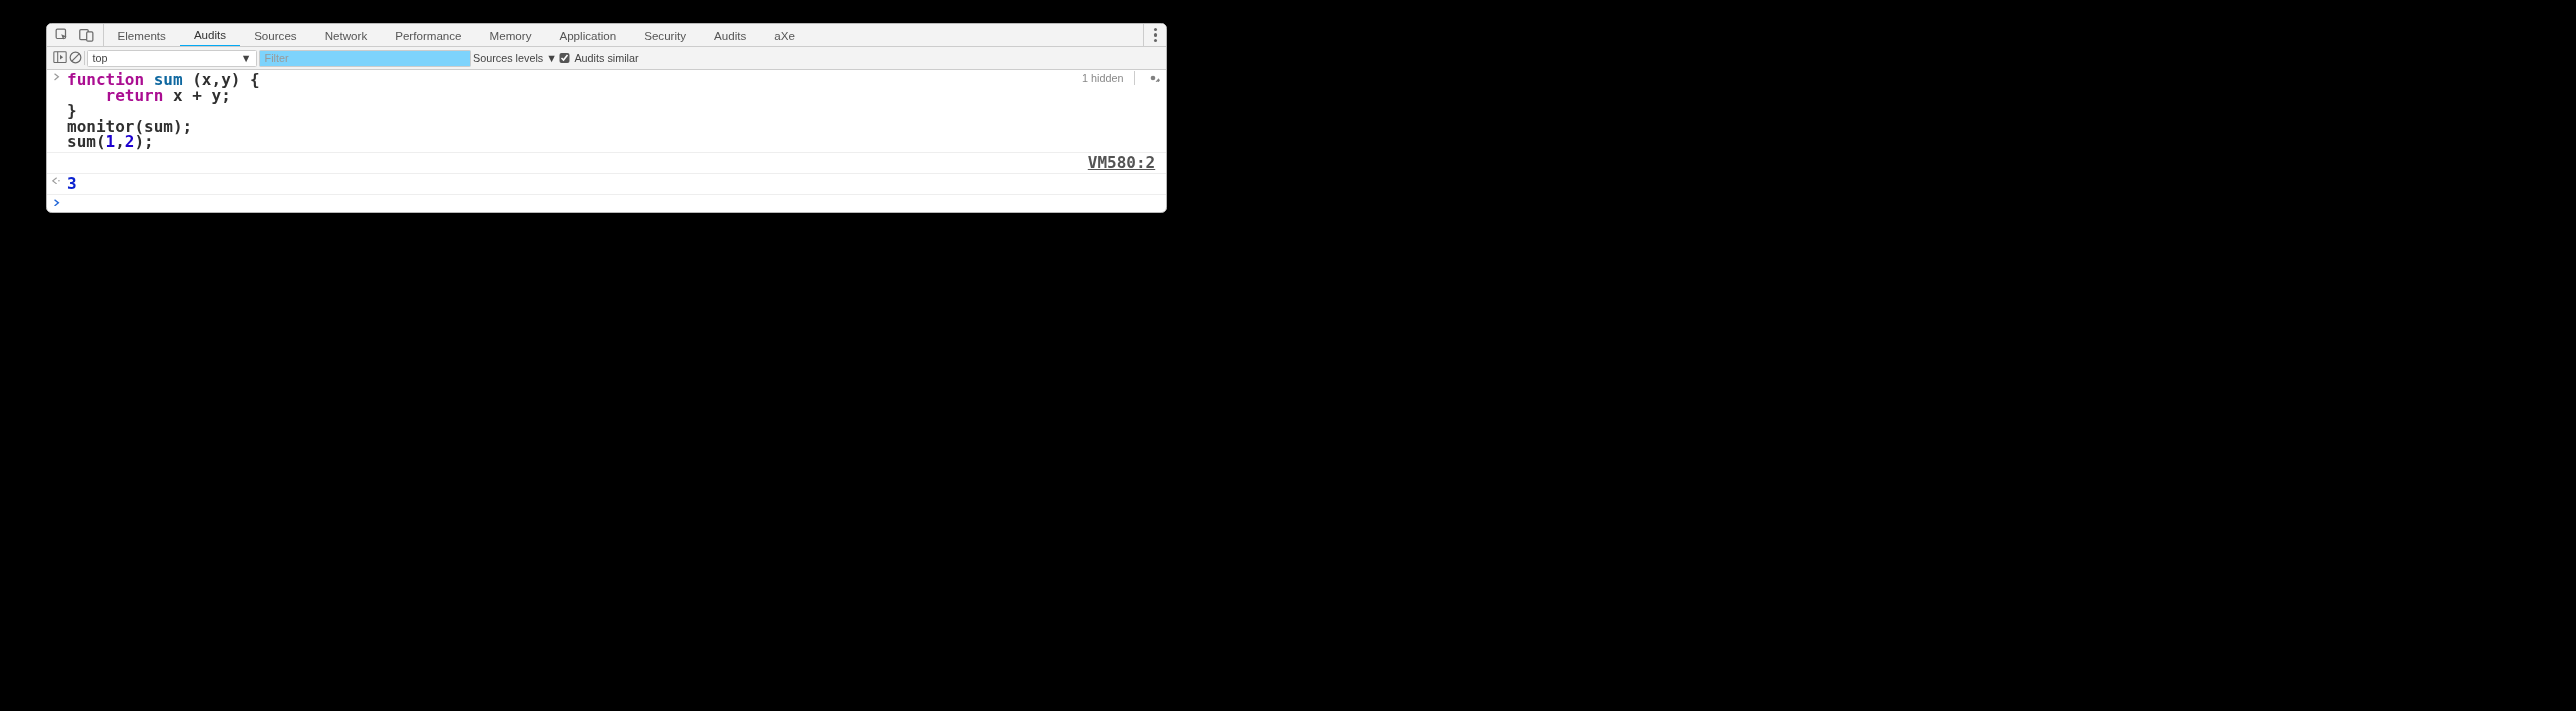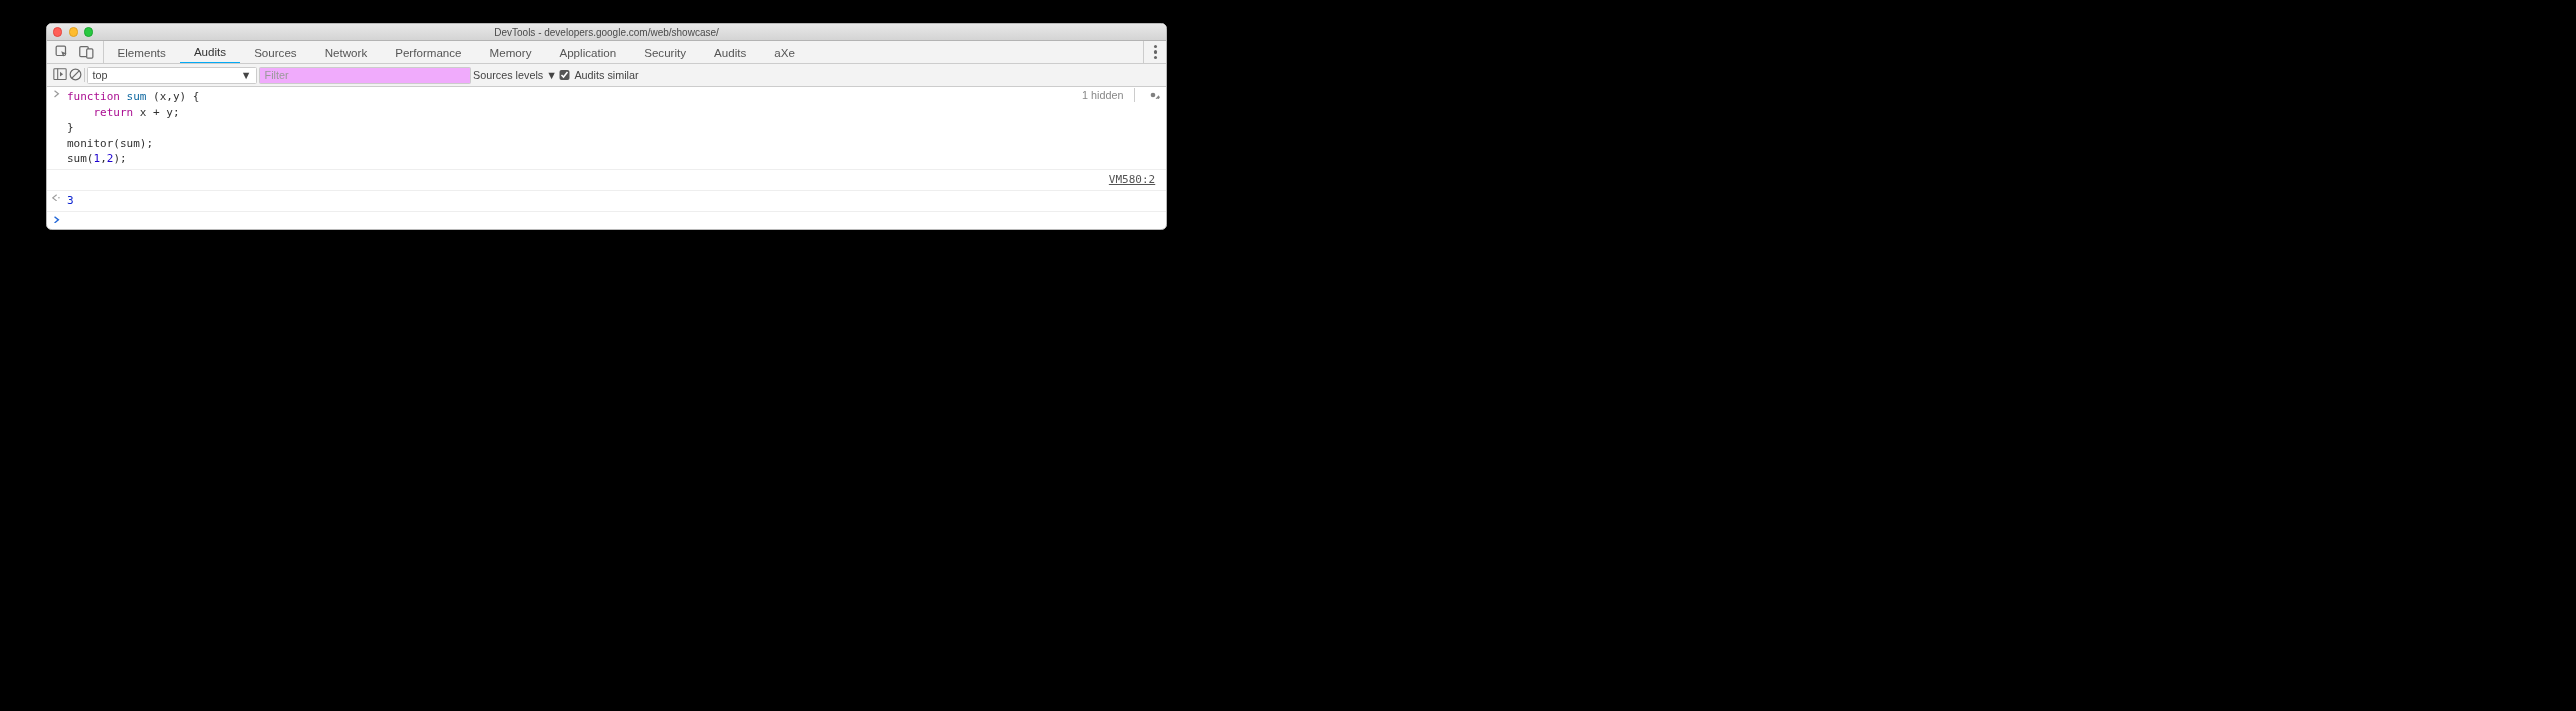--- a/index.html
+++ b/index.html
@@ -94,35 +94,36 @@
   }
   .toolbar .sep { width:0.8px; height:14px; background:#ccc; }
   .context-select {
     display:flex; align-items:center; justify-content:space-between;
     width: 170px; height:17px; padding:0 4.6px;
     border:0.8px solid #ccc; background:#fff; border-radius:1.5px;
     font-size:10.8px; color:#444;
   }
   .filter-input {
     width: 212px; height:17px;
-    border:0.8px solid #ccc; background:#f0abfc; padding:0 4.6px;
+    border:0.8px solid #ccc; background:#7dd3fc; padding:0 4.6px;
     font-size:10.8px; color:#444; border-radius:1.5px;
   }
   .filter-input::placeholder{ color:#999; }
   .levels-select{
     display:flex; align-items:center; gap:3.1px; font-size:10.8px; color:#444;
   }
   .chk{ width:10.8px; height:10.8px; accent-color:#555;}
   .toolbar-right { margin-left:auto; display:flex; align-items:center; gap:10.8px;margin-top:40px;}
   .hidden-count{ color:#888; font-size:10.8px;}
   .gear svg{ display:block;}
   .console-body{
     font-family: Menlo, Consolas, monospace;
-    font-size: 11px;
+    font-size: 16px;
     line-height: 15.4px;
+    font-weight: bold;
   }
   .row {
     display:flex;
     border-bottom: 0.8px solid #eee;
     padding: 2.3px 4.6px 2.3px 0;
   }
   .gutter {
     width: 20px; flex-shrink:0;
     display:flex; align-items:flex-start; justify-content:center;
     padding-top:0.8px;
@@ -134,28 +135,20 @@
   .fn { color: #0f68a0; }
   .num { color: #1c00cf; }
   .result { color: #0b22d0; }
   .prompt-row{ display:flex; padding:3.1px 4.6px 6.2px 0;}
 </style>
 </head>
 <body>
 
 <div class="window">
 
-  <div class="titlebar">
-    <div class="traffic-lights">
-      <div class="tl red"></div>
-      <div class="tl yellow"></div>
-      <div class="tl green"></div>
-    </div>
-    <div class="titlebar-title">DevTools - developers.google.com/web/showcase/</div>
-  </div>
 
   <div class="tabbar">
     <div class="tabbar-left">
       <span>
         <svg width="14" height="14" viewBox="0 0 18 18">
             <rect x="1.5" y="1.5" width="12" height="12" rx="1.5" fill="none" stroke="#6b6b6b" stroke-width="1.6"></rect>
             <path d="M8 8 L15 11 L11.5 12 L10.5 15 Z" fill="#6b6b6b"></path>
           </svg>
       </span>
       <span>

